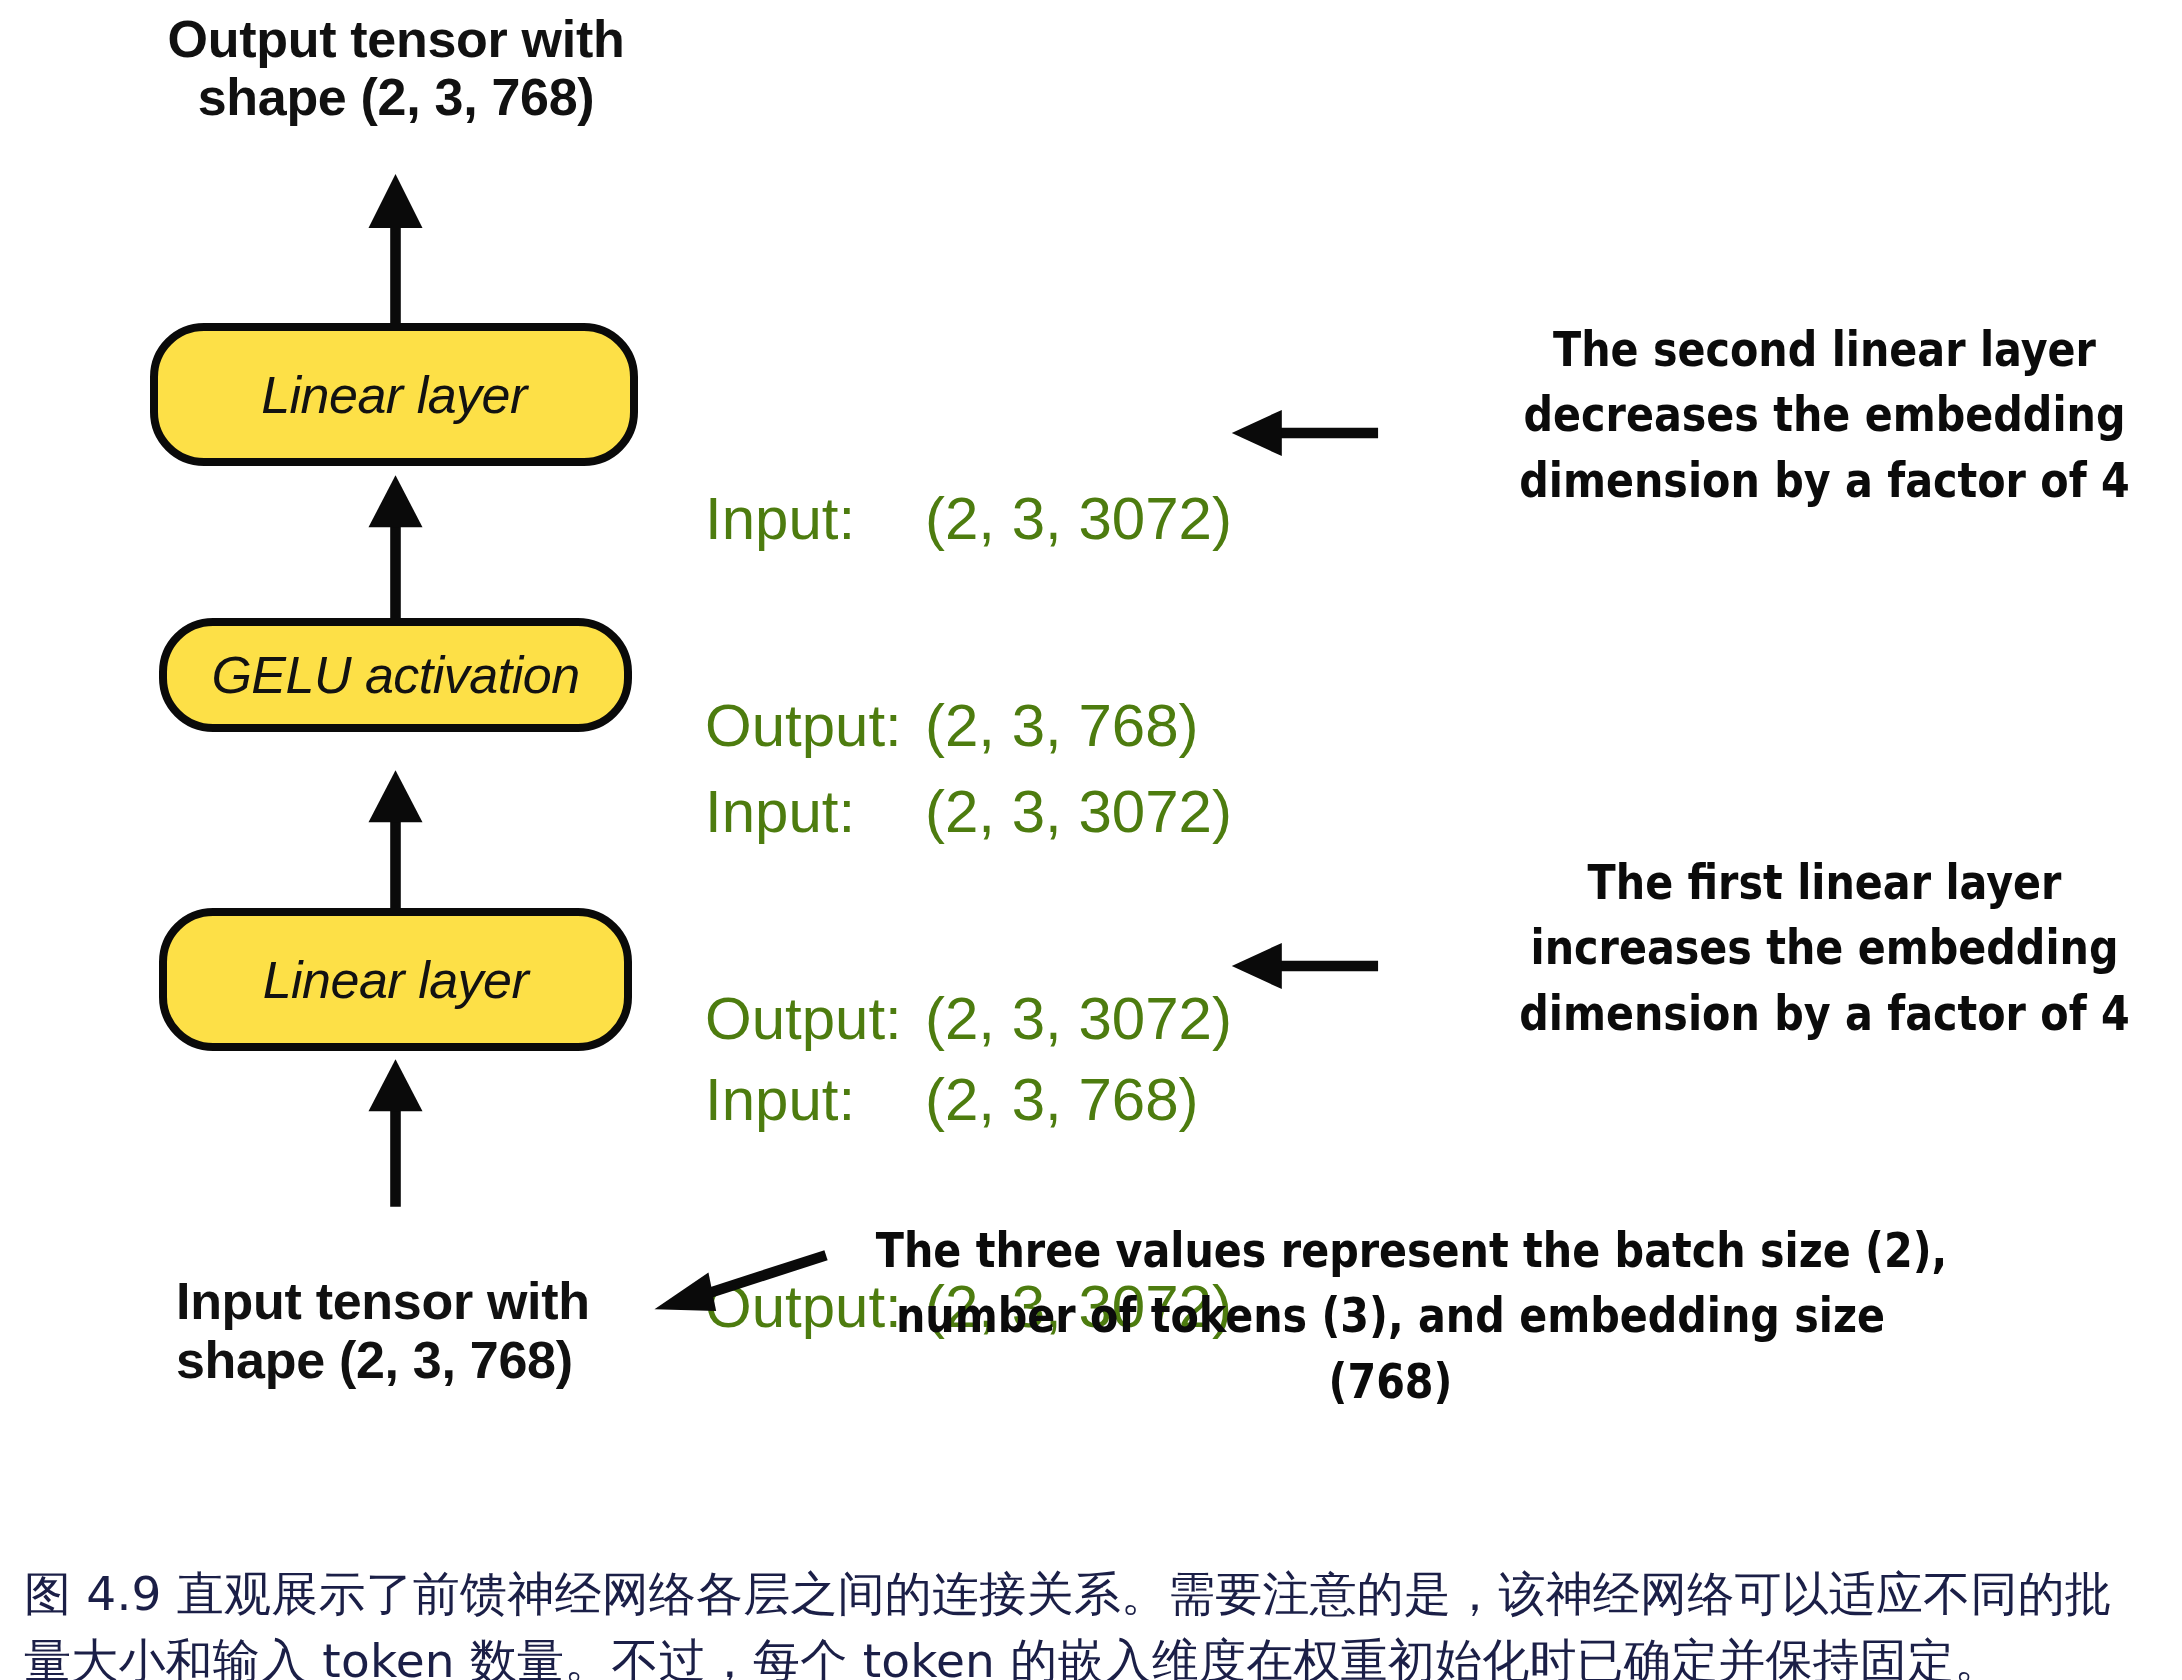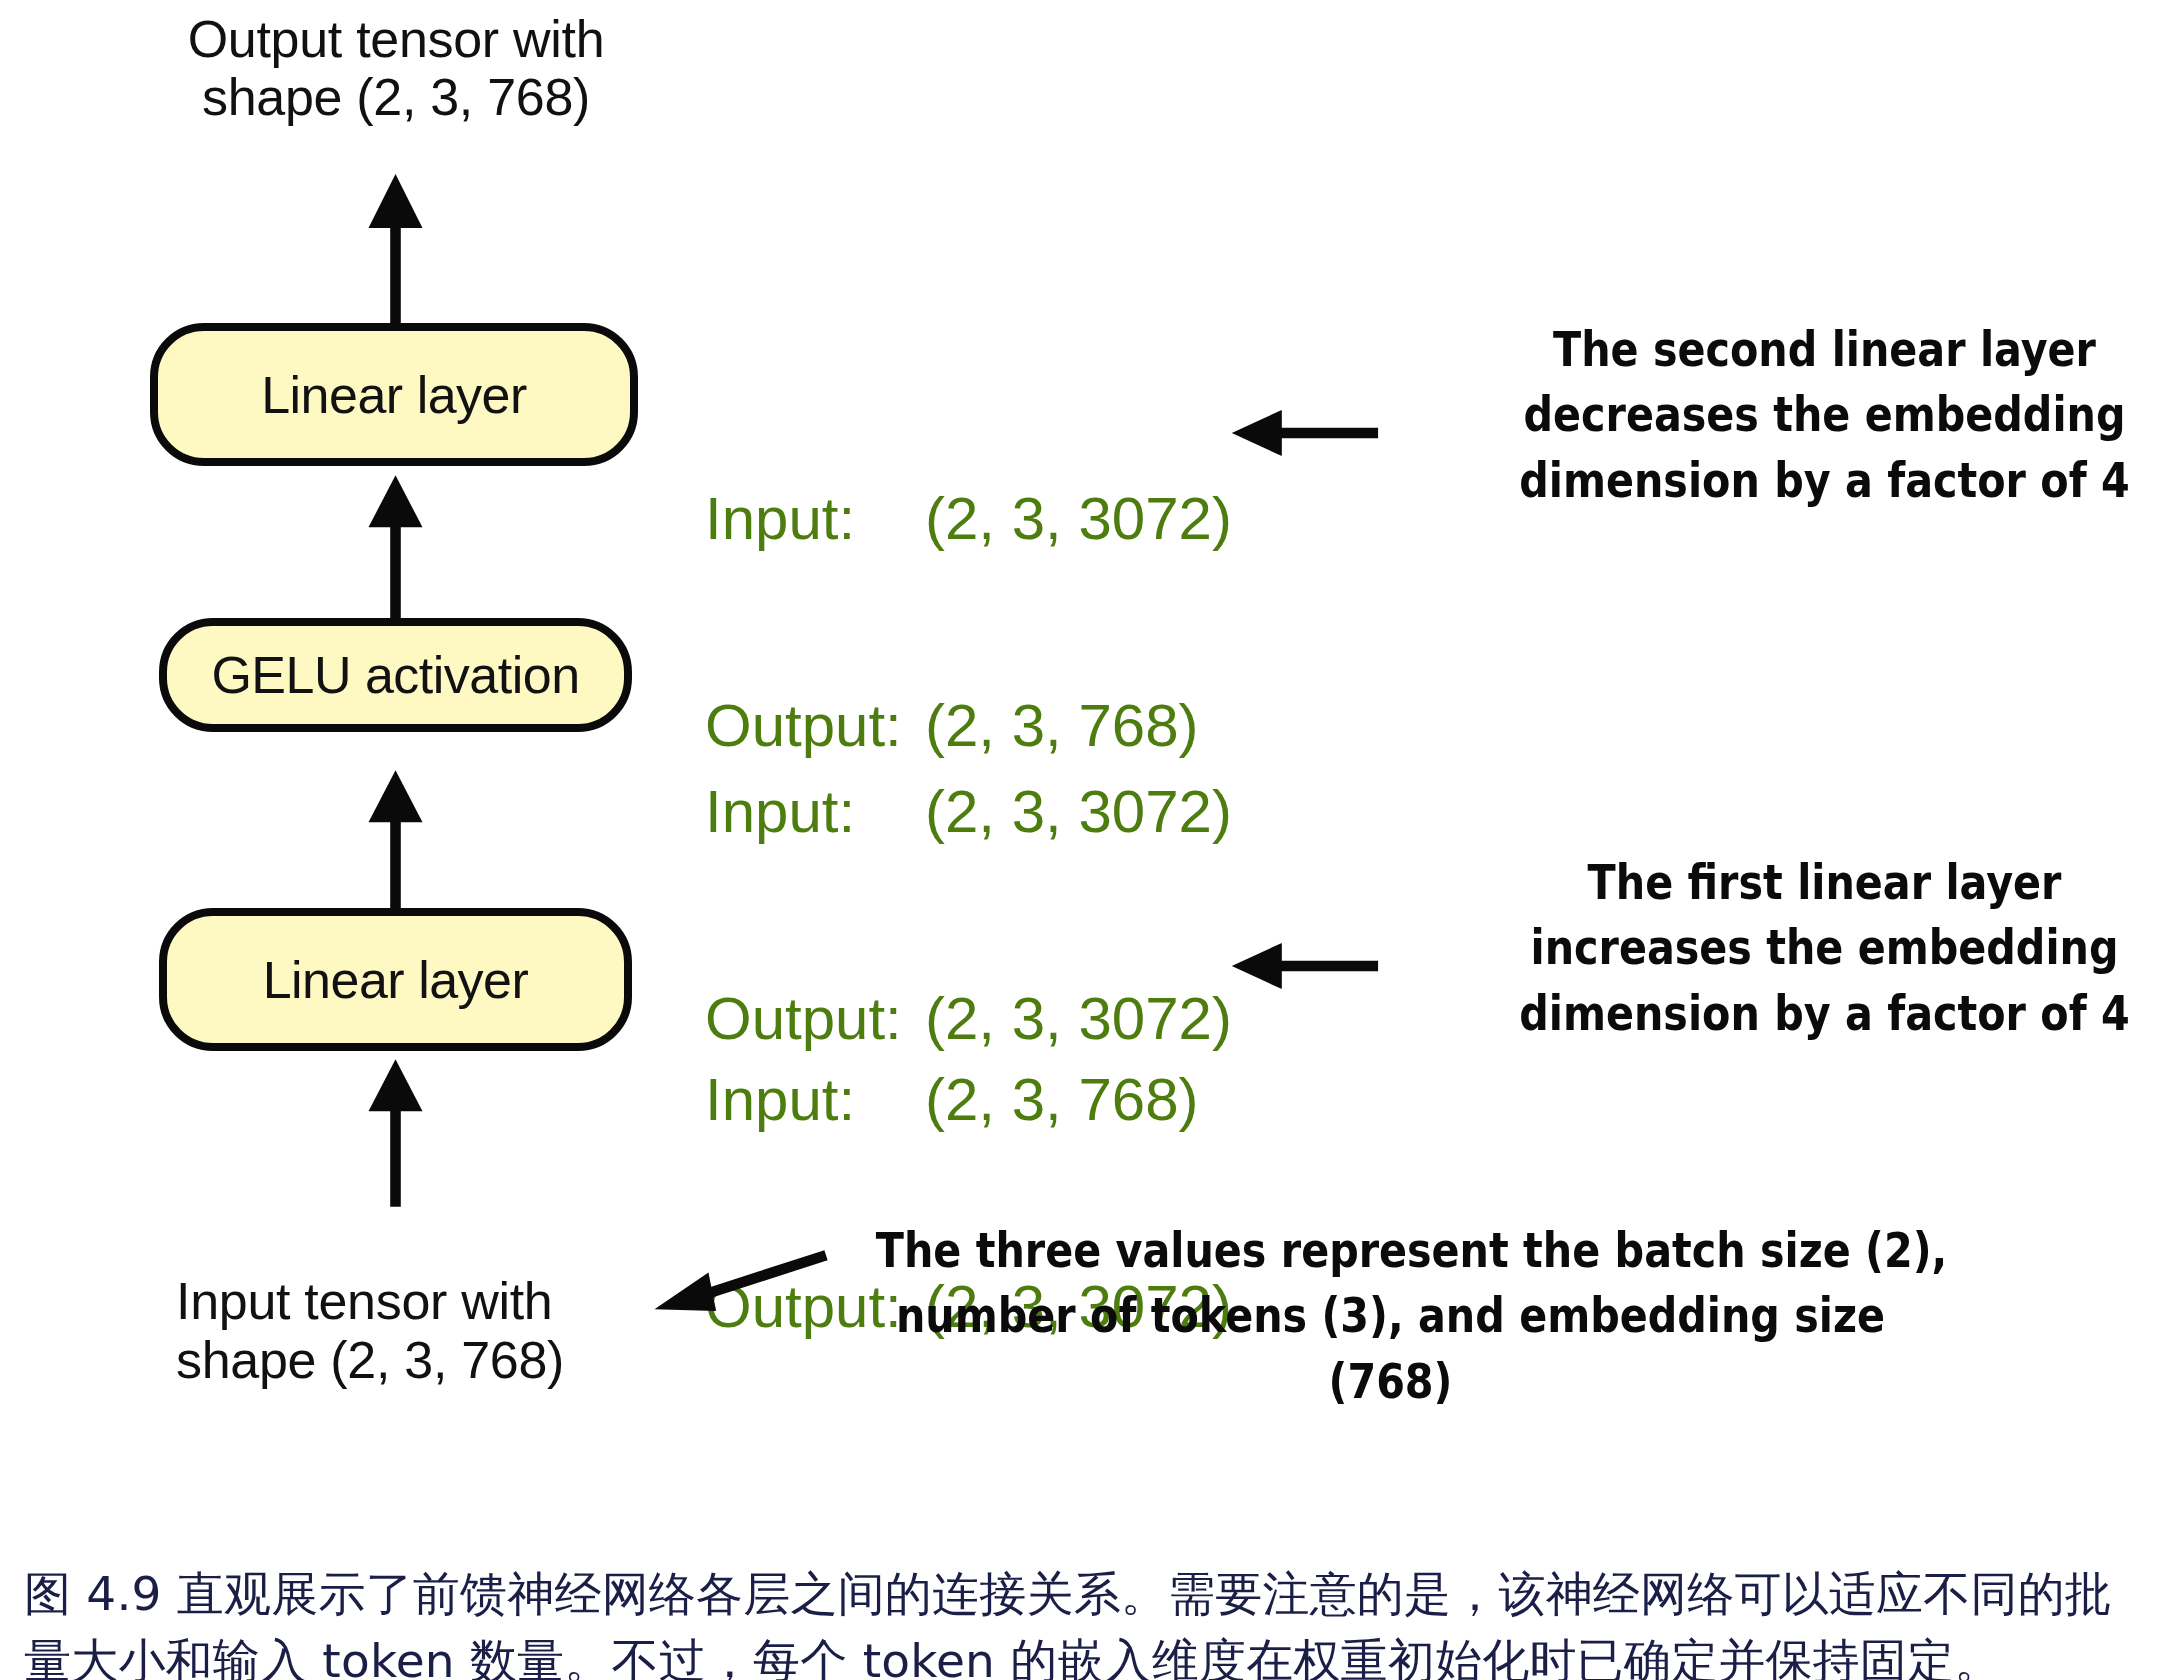--- a/index.html
+++ b/index.html
@@ -18,21 +18,21 @@
     position: absolute;
     left: 0; top: 0;
     width: 2182px;
     height: 1680px;
   }
   
   .abs { position: absolute; }
 
   .plain-text {
     font-family: "Liberation Sans", "DejaVu Sans", sans-serif;
-    font-weight: 400;
+    font-weight: 700;
     color: #111111;
     font-size: 52px;
     line-height: 1.13;
     letter-spacing: -0.3px;
     white-space: pre;
   }
   .plain-text.center { text-align: center; }
 
   .bold-note {
     font-family: "DejaVu Sans", "Liberation Sans", sans-serif;
@@ -45,24 +45,25 @@
     transform-origin: center top;
     white-space: pre;
   }
 
   
   .layer-box {
     position: absolute;
     box-sizing: border-box;
     border: 8.7px solid #0a0a0a;
     border-radius: 54px;
-    background: #fef9c3;
+    background: #fde047;
     display: flex;
     align-items: center;
     justify-content: center;
+    font-style: italic;
   }
   .layer-box .box-label {
     font-family: "Liberation Sans", "DejaVu Sans", sans-serif;
     font-size: 52px;
     font-weight: 400;
     color: #121212;
     letter-spacing: -0.5px;
     white-space: nowrap;
   }
 

